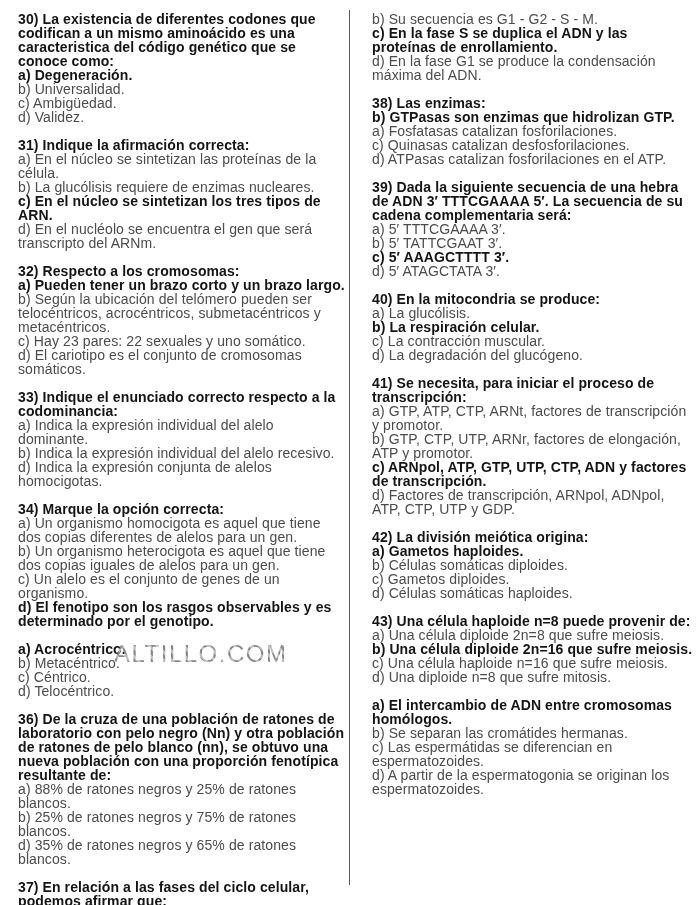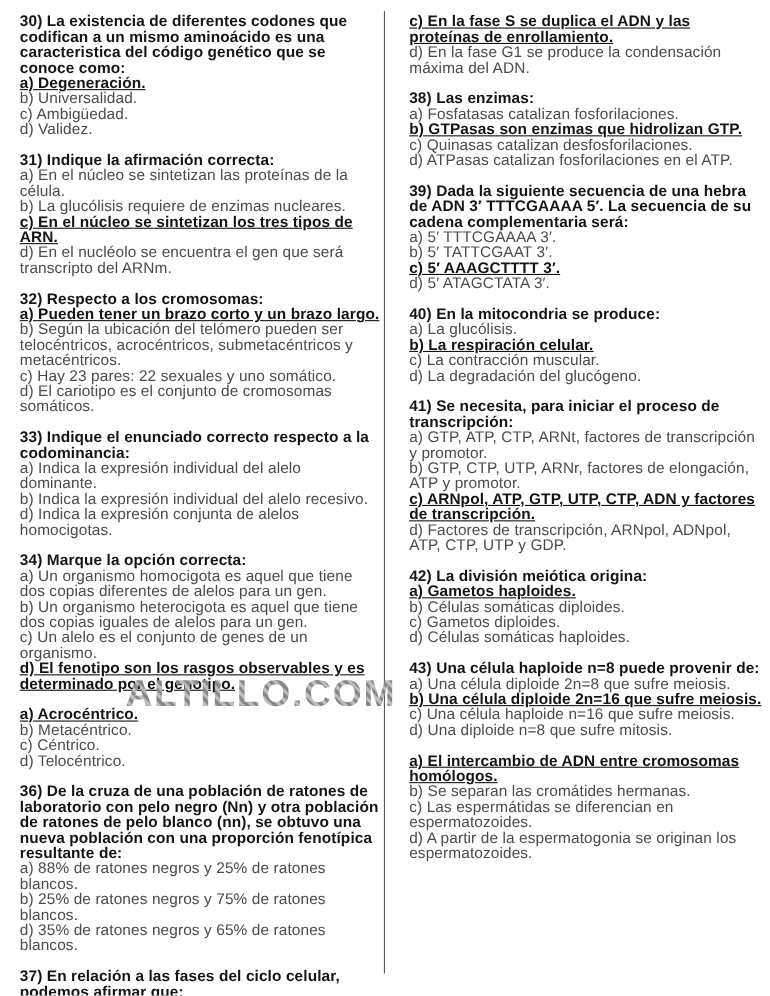--- a/index.html
+++ b/index.html
@@ -17,32 +17,32 @@
     line-height: 14px;
     color: #4b4b4b;
     letter-spacing: 0.1px;
   }
   .col-left  { left: 18px;  width: 328px; }
   .col-right { left: 372px; width: 322px; }
   .question { margin: 0 0 14px 0; }
   .q-header { font-weight: bold; color: #141414; }
   .q-header-tail { font-weight: normal; color: #4b4b4b; }
   .option { font-weight: normal; }
-  .option.correct { font-weight: bold; color: #141414; text-decoration: underline; }
+  .option.correct { font-weight: bold; color: #141414; }
   .divider {
     position: absolute;
     left: 349px; top: 10px;
     width: 1px; height: 875px;
     background: #585858;
   }
   .watermark {
     position: absolute;
-    left: 114px; top: 612px;
-    font-size: 34px;
-    font-weight: bold;
+    left: 114px; top: 640px;
+    font-size: 24px;
+    font-weight: normal;
     letter-spacing: 1.5px;
     color: #9b9b9b;
     white-space: nowrap;
     pointer-events: none;
   }
   @supports (-webkit-background-clip: text) {
     .watermark {
       background: repeating-linear-gradient(45deg, #878787 0 3px, #bdbdbd 3px 6px);
       -webkit-background-clip: text;
       background-clip: text;
@@ -101,27 +101,28 @@
       <div class="option">d) 35% de ratones negros y 65% de ratones blancos.</div>
     </div>
     <div class="question">
       <div><span class="q-header">37) En relación a las fases del ciclo celular, podemos afirmar que:</span></div>
       <div class="option">a) La interfase se subdivide en dos períodos.</div>
     </div>
   </div>
 <div class="divider"></div>
 <div class="col col-right">
     <div class="question">
+      <div class="option">b) Su secuencia es G1 - G2 - S - M.</div>
       <div class="option correct">c) En la fase S se duplica el ADN  y las proteínas de enrollamiento.</div>
       <div class="option">d) En la fase G1 se produce la condensación máxima del ADN.</div>
     </div>
     <div class="question">
       <div><span class="q-header">38) Las enzimas:</span></div>
+      <div class="option correct">b) GTPasas son enzimas que hidrolizan GTP.</div>
       <div class="option">a) Fosfatasas catalizan fosforilaciones.</div>
-      <div class="option correct">b) GTPasas son enzimas que hidrolizan GTP.</div>
       <div class="option">c) Quinasas catalizan desfosforilaciones.</div>
       <div class="option">d) ATPasas catalizan fosforilaciones en el ATP.</div>
     </div>
     <div class="question">
       <div><span class="q-header">39) Dada la siguiente secuencia de una hebra de ADN 3′ TTTCGAAAA 5′. La secuencia de su cadena complementaria será:</span></div>
       <div class="option">a) 5′ TTTCGAAAA 3′.</div>
       <div class="option">b) 5′ TATTCGAAT 3′.</div>
       <div class="option correct">c) 5′ AAAGCTTTT 3′.</div>
       <div class="option">d) 5′ ATAGCTATA 3′.</div>
     </div>

